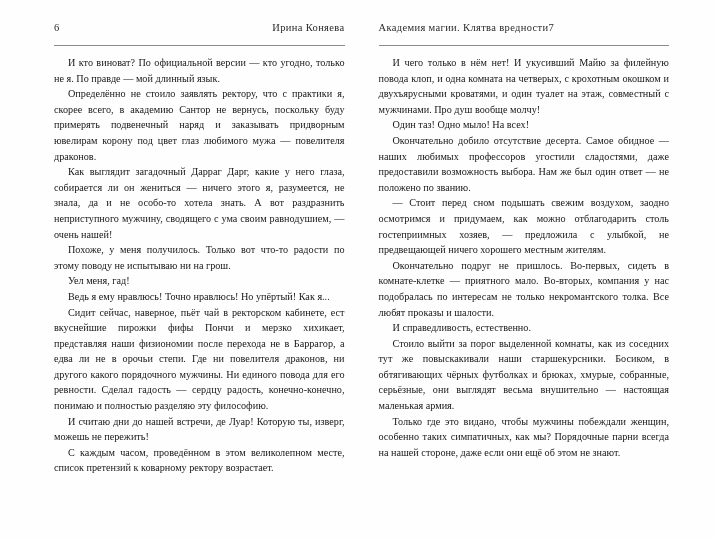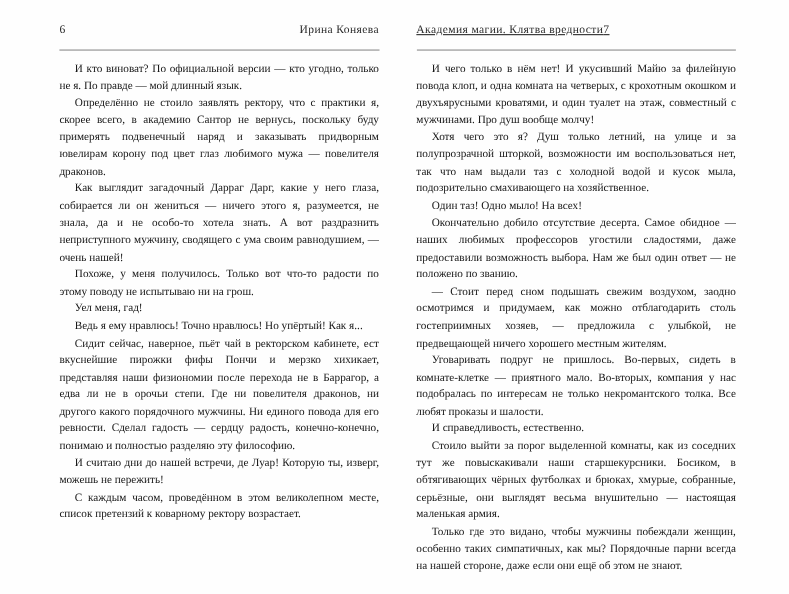--- a/index.html
+++ b/index.html
@@ -46,21 +46,20 @@
     align-items: flex-start;
     font-size: 10.5px;
     letter-spacing: 0.35px;
     color: #2b2b2b;
     white-space: nowrap;
   }
   .runhead-left {
     justify-content: space-between;
   }
   .runhead-right {
-    text-decoration: underline;
   }
   .folio {
     font-size: 10.5px;
     color: #2b2b2b;
   }
   .runtitle {
     font-size: 10.5px;
     color: #2b2b2b;
   }
 
@@ -125,24 +124,23 @@
   <div class="page page-right">
 
     <div class="runhead runhead-right">
       <span class="runtitle">Академия магии. Клятва вредности</span>
       <span class="folio">7</span>
     </div>
     <div class="rule"></div>
 
     <div class="body-col">
       <p>И чего только в нём нет! И укусивший Майю за филейную повода клоп, и одна комната на четверых, с крохотным окошком и двухъярусными кроватями, и один туалет на этаж, совместный с мужчинами. Про душ вообще молчу!</p>
-      <p>Хотя чего это я? Душ только летний, на улице и за полупрозрачной шторкой, возможности им воспользоваться нет, так что нам выдали таз с холодной водой и кусок мыла, подозрительно смахивающего на хозяйственное.</p>
       <p>Один таз! Одно мыло! На всех!</p>
       <p>Окончательно добило отсутствие десерта. Самое обидное — наших любимых профессоров угостили сладостями, даже предоставили возможность выбора. Нам же был один ответ — не положено по званию.</p>
       <p>— Стоит перед сном подышать свежим воздухом, заодно осмотримся и придумаем, как можно отблагодарить столь гостеприимных хозяев, — предложила с улыбкой, не предвещающей ничего хорошего местным жителям.</p>
-      <p>Уговаривать подруг не пришлось. Во-первых, сидеть в комнате-клетке — приятного мало. Во-вторых, компания у нас подобралась по интересам не только некромантского толка. Все любят проказы и шалости.</p>
+      <p>Окончательно подруг не пришлось. Во-первых, сидеть в комнате-клетке — приятного мало. Во-вторых, компания у нас подобралась по интересам не только некромантского толка. Все любят проказы и шалости.</p>
       <p>И справедливость, естественно.</p>
       <p>Стоило выйти за порог выделенной комнаты, как из соседних тут же повыскакивали наши старшекурсники. Босиком, в обтягивающих чёрных футболках и брюках, хмурые, собранные, серьёзные, они выглядят весьма внушительно — настоящая маленькая армия.</p>
       <p>Только где это видано, чтобы мужчины побеждали женщин, особенно таких симпатичных, как мы? Порядочные парни всегда на нашей стороне, даже если они ещё об этом не знают.</p>
     </div>
   </div>
 
 </div>
 
 </body></html>

